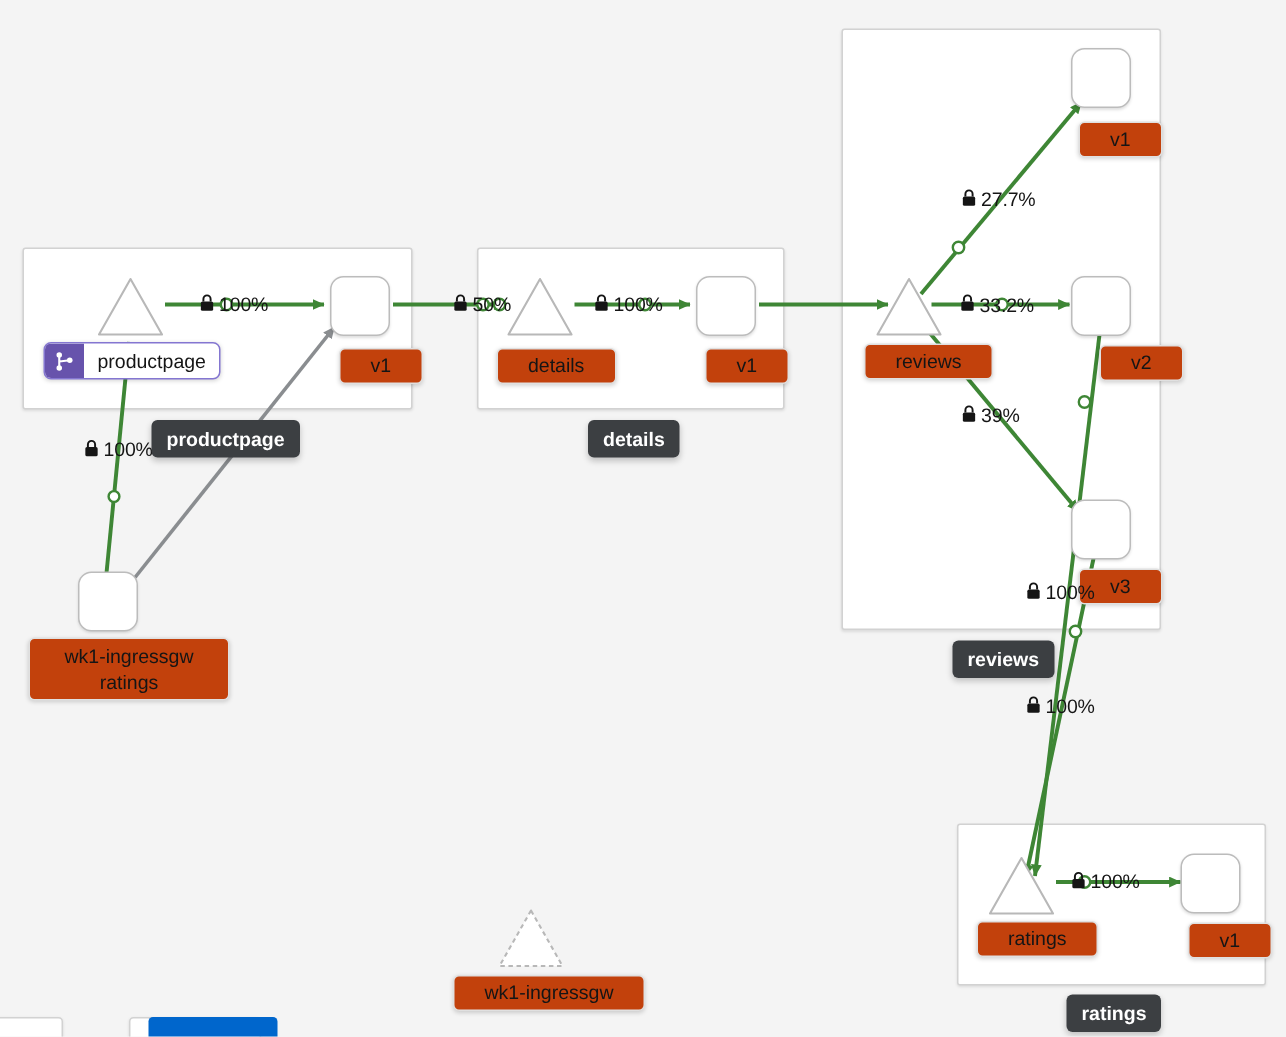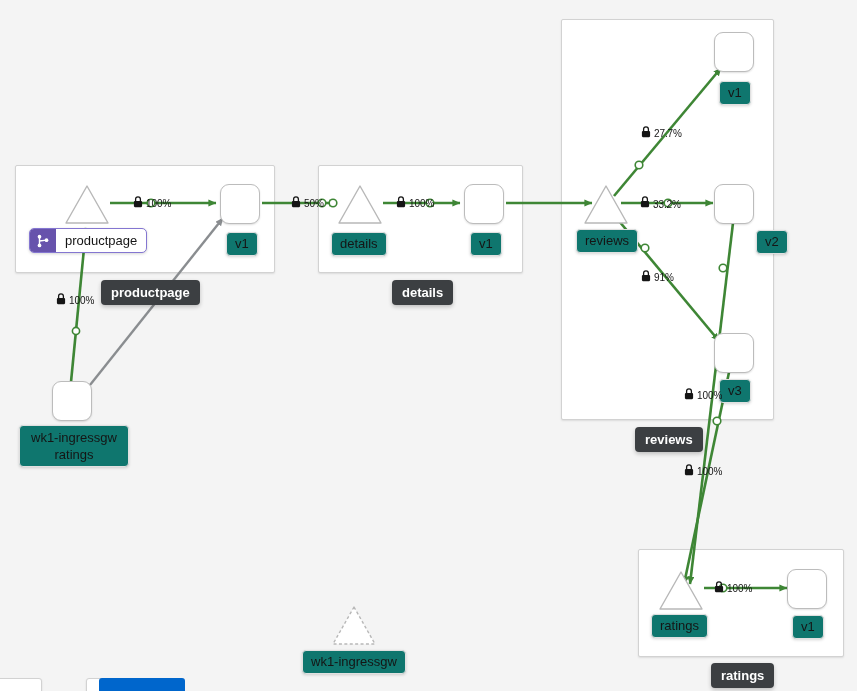--- a/index.html
+++ b/index.html
@@ -28,27 +28,27 @@
     width:38px;height:38px;
     background:#ffffff;
     border:1px solid #bcbcbc;
     border-radius:9px;
     box-shadow:0 1px 2px rgba(0,0,0,.13);
   }
 
   
   .nlabel{
     position:absolute;
-    background:#0f766e;
+    background:#c2410c;
     border:1px solid #e0e0e0;
     border-radius:4px;
     box-shadow:0 1px 3px rgba(0,0,0,.17);
     font-size:13px;
     color:#151515;
-    padding:3px 8px;
+    padding:3px 20px;
     white-space:nowrap;
     line-height:16px;
     text-align:center;
   }
   .nlabel.two{line-height:17px;}
 
   
   .nlabel-badged{
     position:absolute;
     display:flex;
@@ -81,21 +81,21 @@
     box-shadow:0 2px 4px rgba(0,0,0,.22);
     line-height:15px;
   }
 
   
   .elabel{
     position:absolute;
     display:flex;
     align-items:center;
     gap:3px;
-    font-size:10px;
+    font-size:13px;
     color:#151515;
     white-space:nowrap;
     line-height:12px;
   }
   .elabel .pct{letter-spacing:-0.1px;}
 
   
   .tb-frag{position:absolute;background:#fff;border:1px solid #d2d2d2;border-radius:3px;box-shadow:0 1px 2px rgba(0,0,0,.12);}
   .tb-blue{position:absolute;background:#0066cc;border-radius:3px;}
 </style>
@@ -189,21 +189,21 @@
     <svg width="46" height="42">
       <polygon points="23,2 44,39 2,39" fill="#ffffff" stroke="#b8b8b8" stroke-width="1.4" stroke-linejoin="round"></polygon>
     </svg>
   </div>
   <div class="nlabel" style="left:576px;top:229px;">reviews</div>
 
   <div class="node box-node" style="left:714px;top:32px;"></div>
   <div class="nlabel" style="left:719px;top:81px;">v1</div>
 
   <div class="node box-node" style="left:714px;top:184px;"></div>
-  <div class="nlabel" style="left:756px;top:230px;">v2</div>
+  <div class="nlabel" style="left:733px;top:230px;">v2</div>
 
   <div class="node box-node" style="left:714px;top:333px;"></div>
   <div class="nlabel" style="left:719px;top:379px;">v3</div>
 
   <div class="node" style="left:658px;top:570px;">
     <svg width="46" height="42">
       <polygon points="23,2 44,39 2,39" fill="#ffffff" stroke="#b8b8b8" stroke-width="1.4" stroke-linejoin="round"></polygon>
     </svg>
   </div>
   <div class="nlabel" style="left:651px;top:614px;">ratings</div>
@@ -237,21 +237,21 @@
   <div class="elabel" style="left:56px;top:293px;">
     <span>
       <svg width="10" height="12" viewBox="0 0 10 12">
         <path d="M2.6 5V3.3a2.4 2.4 0 0 1 4.8 0V5" fill="none" stroke="#151515" stroke-width="1.3"></path>
         <rect x="0.9" y="5" width="8.2" height="6.2" rx="1.1" fill="#151515"></rect>
       </svg>
     </span>
     <span class="pct">100%</span>
   </div>
 
-  <div class="elabel" style="left:291px;top:196px;">
+  <div class="elabel" style="left:302px;top:196px;">
     <span>
       <svg width="10" height="12" viewBox="0 0 10 12">
         <path d="M2.6 5V3.3a2.4 2.4 0 0 1 4.8 0V5" fill="none" stroke="#151515" stroke-width="1.3"></path>
         <rect x="0.9" y="5" width="8.2" height="6.2" rx="1.1" fill="#151515"></rect>
       </svg>
     </span>
     <span class="pct">50%</span>
   </div>
 
   <div class="elabel" style="left:396px;top:196px;">
@@ -284,21 +284,21 @@
     <span class="pct">33.2%</span>
   </div>
 
   <div class="elabel" style="left:641px;top:270px;">
     <span>
       <svg width="10" height="12" viewBox="0 0 10 12">
         <path d="M2.6 5V3.3a2.4 2.4 0 0 1 4.8 0V5" fill="none" stroke="#151515" stroke-width="1.3"></path>
         <rect x="0.9" y="5" width="8.2" height="6.2" rx="1.1" fill="#151515"></rect>
       </svg>
     </span>
-    <span class="pct">91%</span>
+    <span class="pct">39%</span>
   </div>
 
   <div class="elabel" style="left:684px;top:388px;">
     <span>
       <svg width="10" height="12" viewBox="0 0 10 12">
         <path d="M2.6 5V3.3a2.4 2.4 0 0 1 4.8 0V5" fill="none" stroke="#151515" stroke-width="1.3"></path>
         <rect x="0.9" y="5" width="8.2" height="6.2" rx="1.1" fill="#151515"></rect>
       </svg>
     </span>
     <span class="pct">100%</span>

